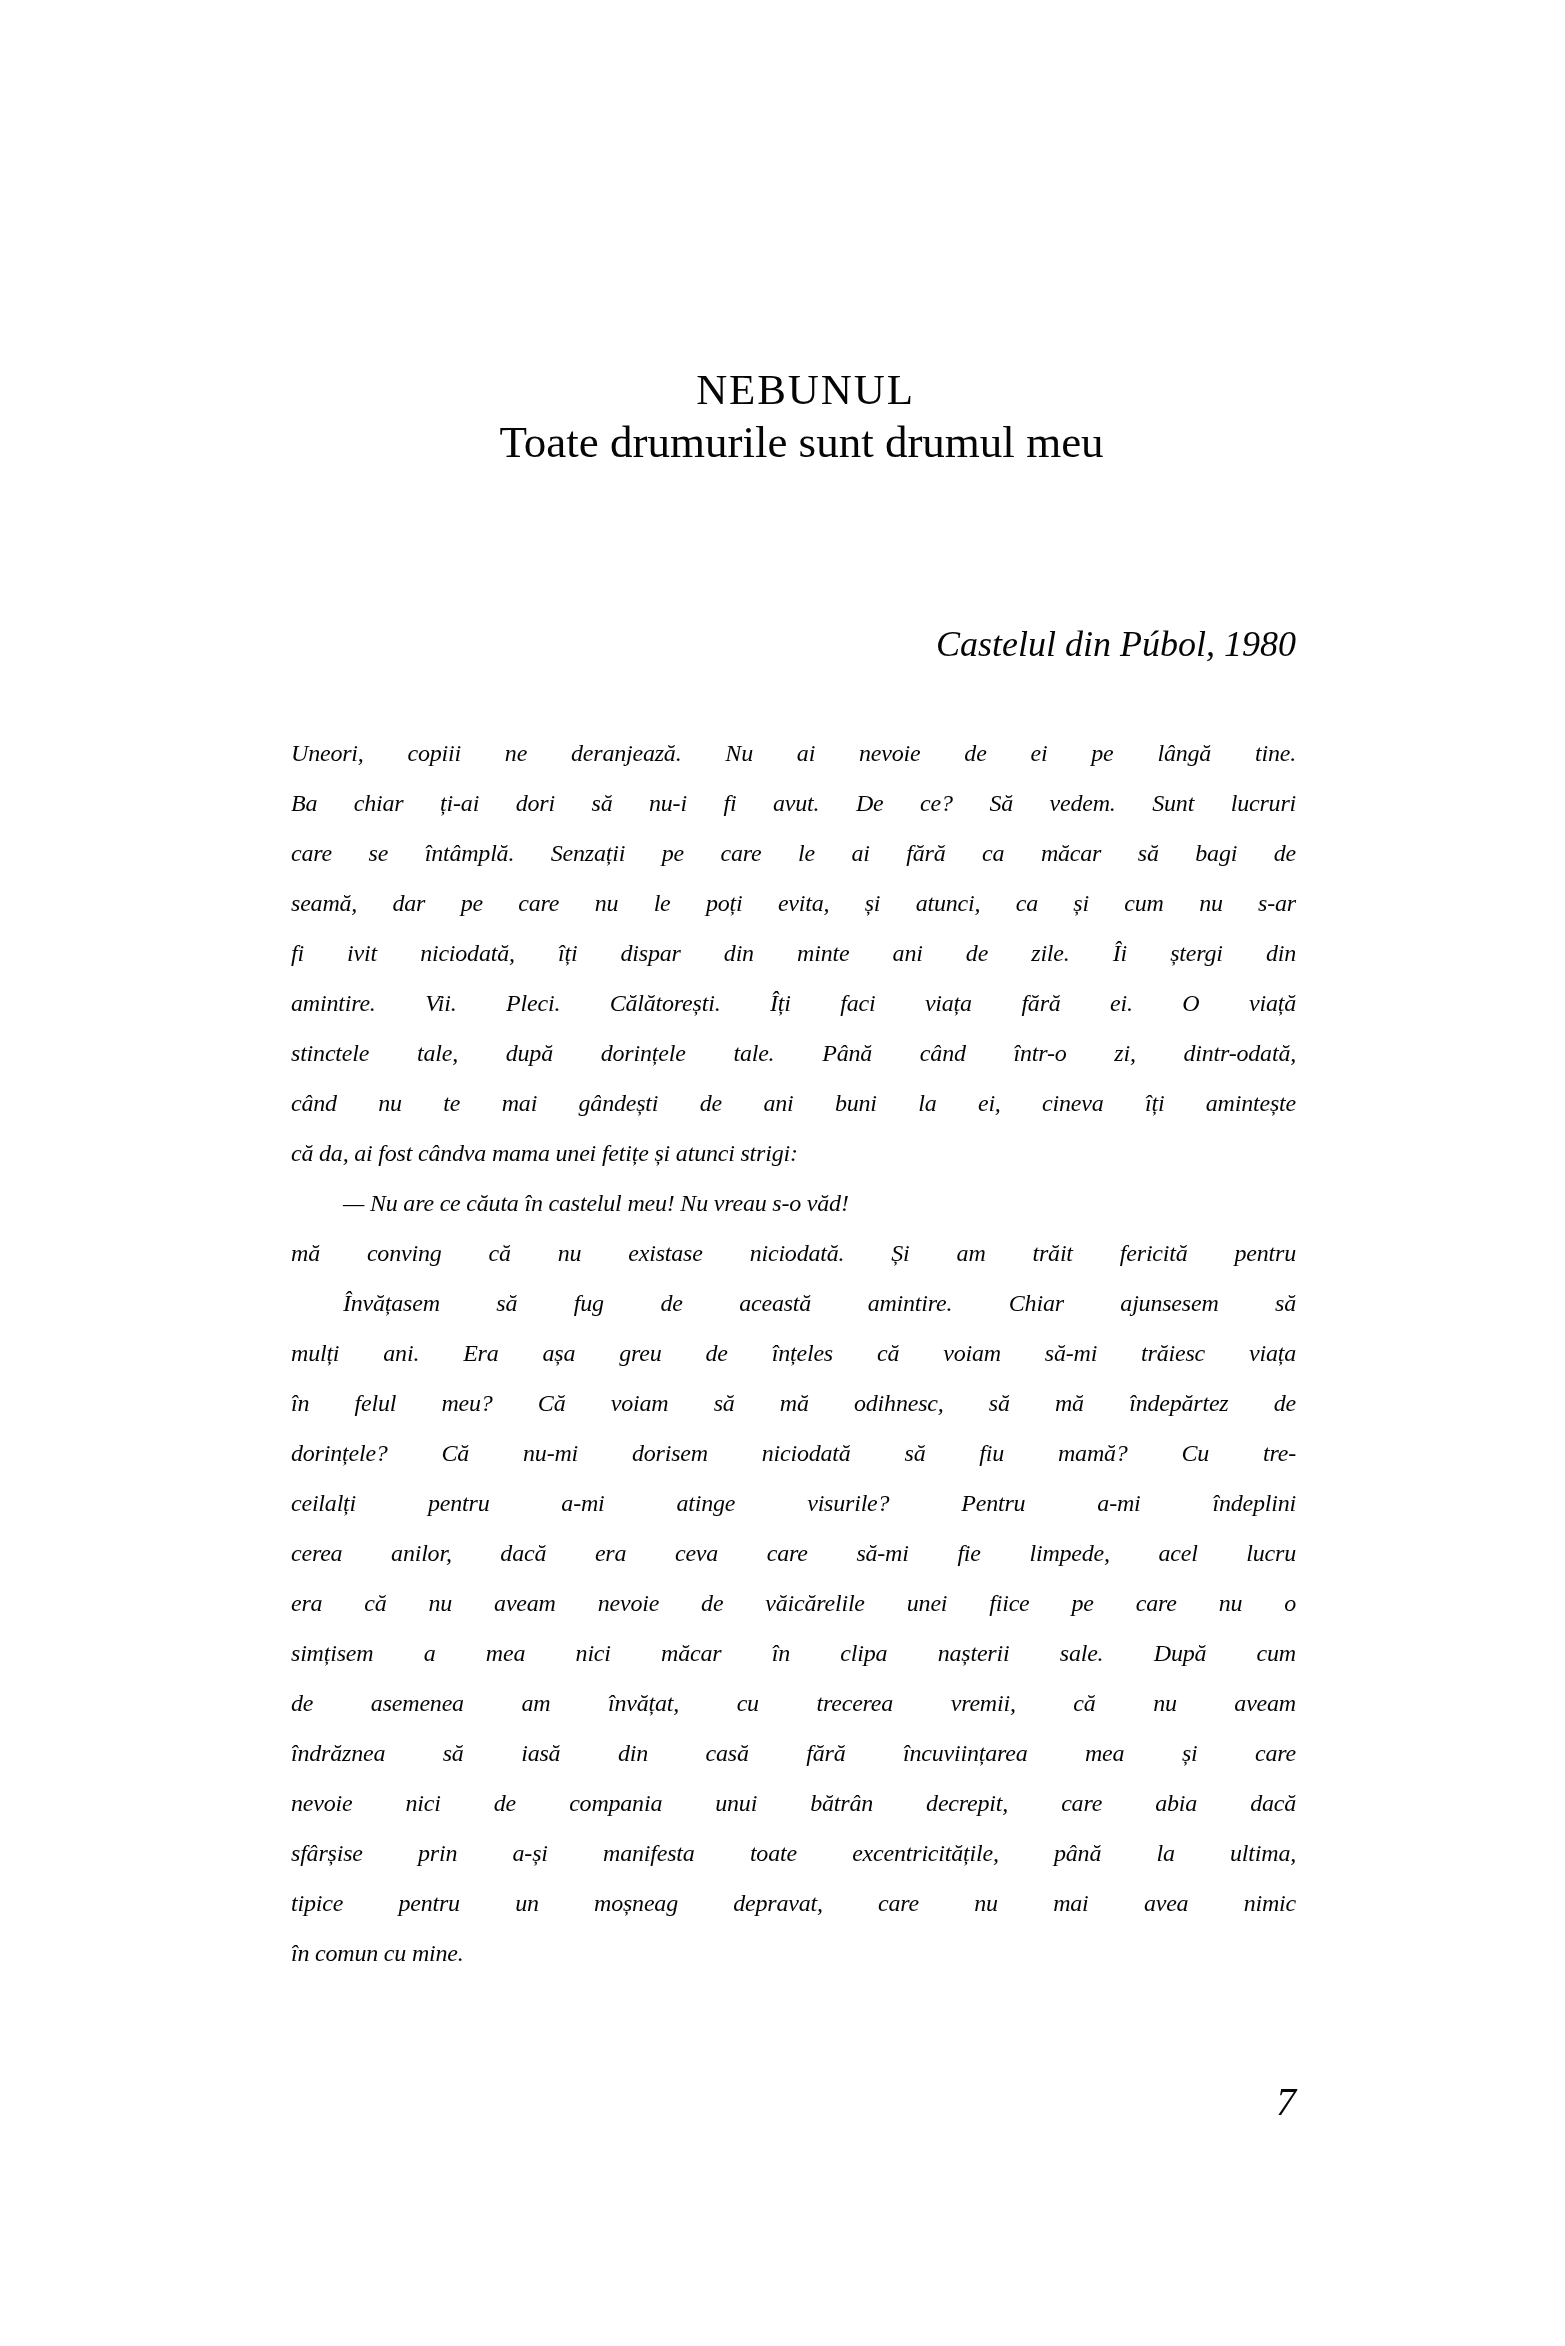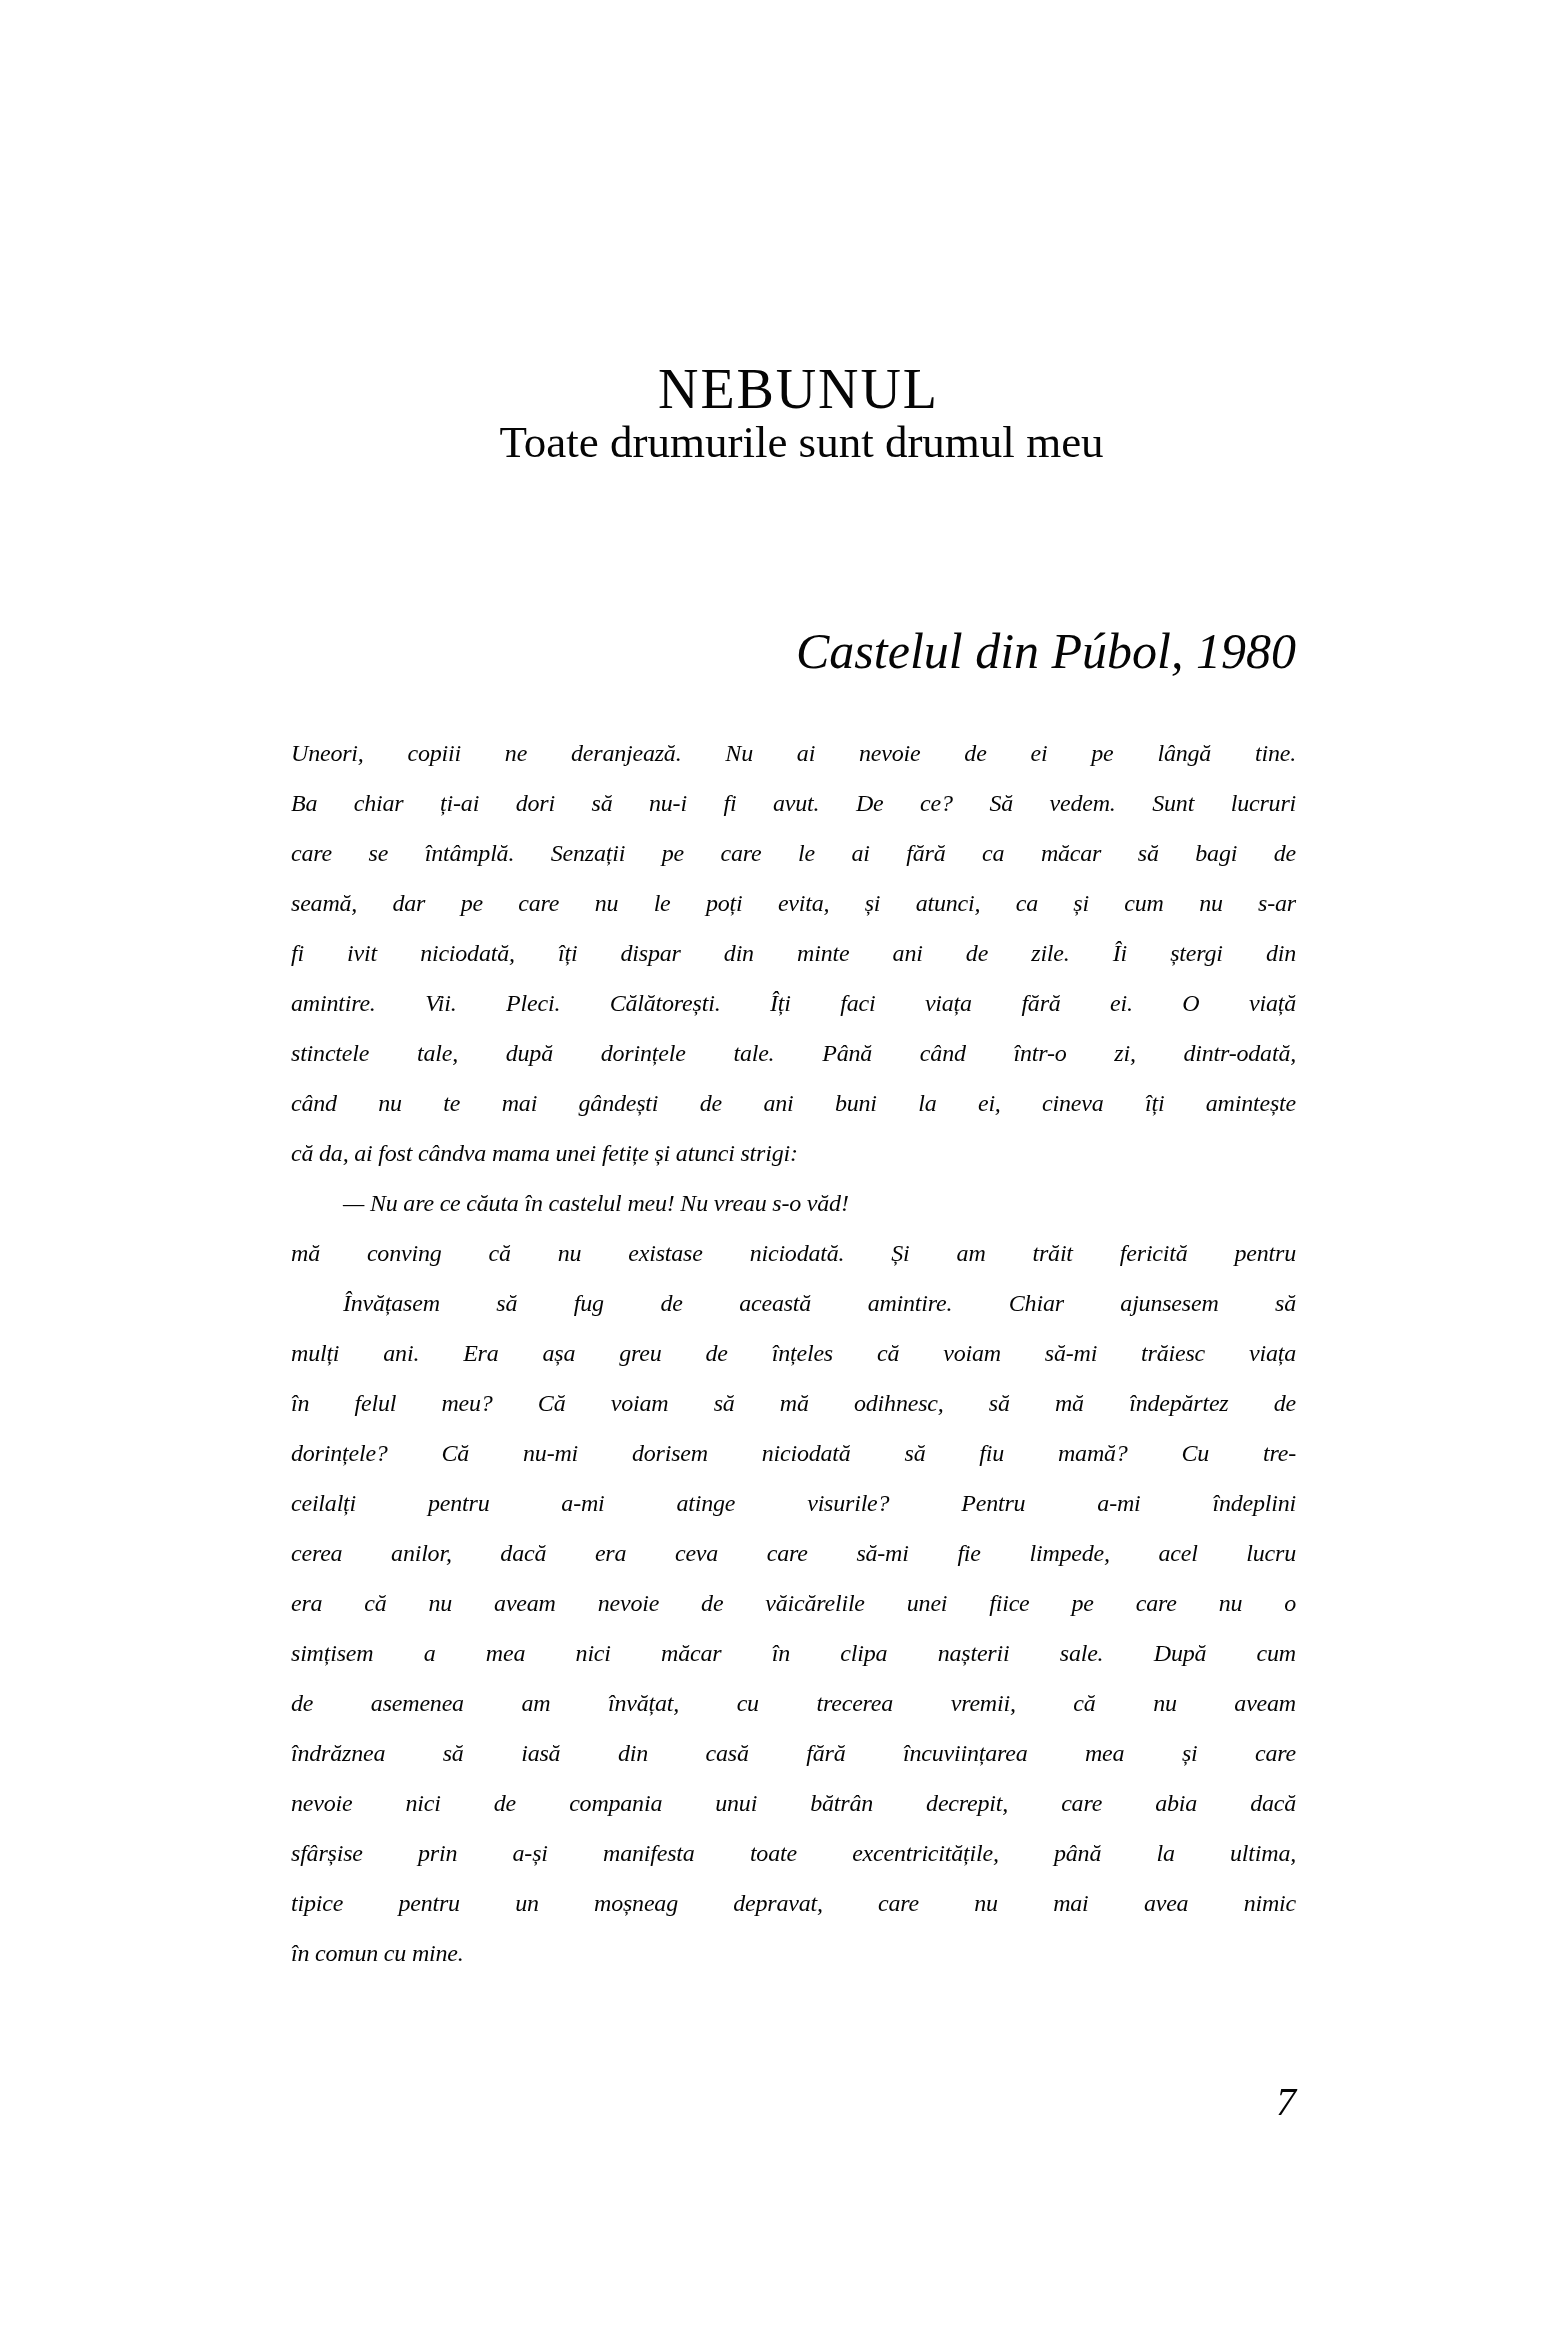--- a/index.html
+++ b/index.html
@@ -21,22 +21,22 @@
     left: 291px;
     top: 0;
     width: 1005px;
     height: 100%;
   }
   .chapter-title {
     position: absolute;
     top: 356px;
     left: 0;
     width: 100%;
-    margin: 5px;
-    font-size: 56px;
+    margin: 12px;
+    font-size: 43px;
     font-weight: normal;
     font-style: normal;
     line-height: 1;
     letter-spacing: 1.9px;
     text-align: center;
   }
   .chapter-subtitle {
     position: absolute;
     top: 420px;
     left: 8px;
@@ -46,21 +46,21 @@
     font-weight: normal;
     font-style: normal;
     line-height: 1;
     text-align: center;
   }
   .dateline {
     position: absolute;
     top: 626px;
     left: 0;
     width: 100%;
-    font-size: 50px;
+    font-size: 36px;
     font-style: italic;
     line-height: 1;
     text-align: right;
   }
   .body-text {
     position: absolute;
     top: 728px;
     left: 0;
     width: 100%;
     font-size: 24px;

